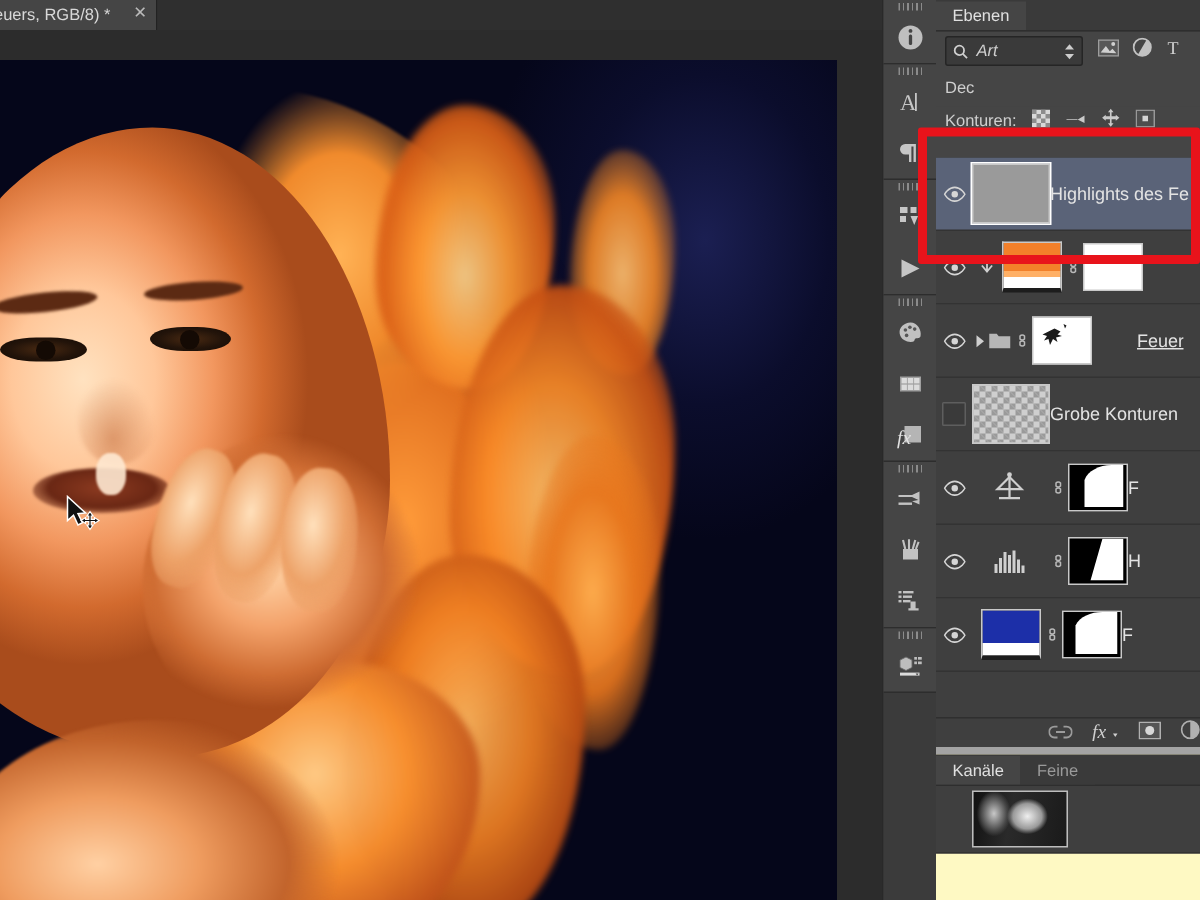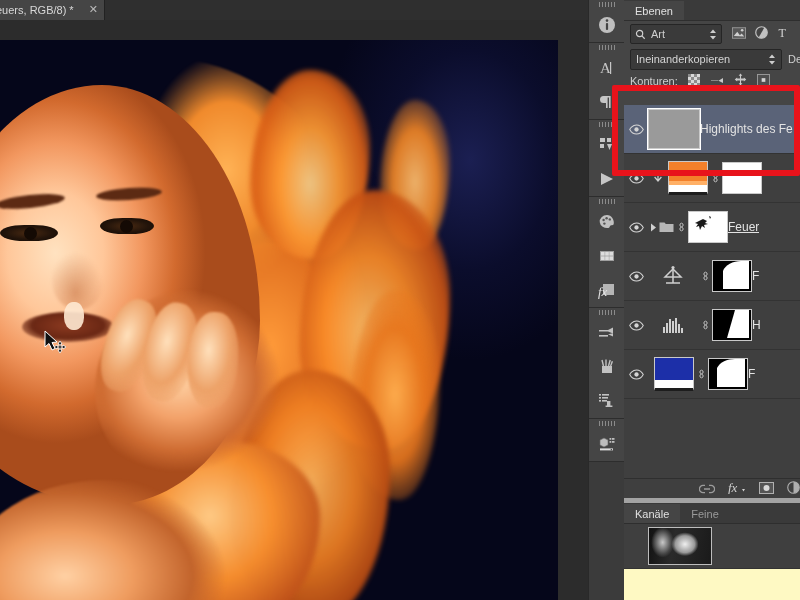--- a/index.html
+++ b/index.html
@@ -76,42 +76,42 @@
   .railbtn svg{display:block;}
   .railempty{background:#3b3b3b;}
 
   
   .panel{position:absolute;left:624px;top:0;width:176px;height:480px;background:#454545;}
   .paneltabs{height:20px;background:#3a3a3a;display:flex;align-items:flex-end;border-bottom:1px solid #2e2e2e;}
   .ptab{height:19px;padding:0 11px;display:flex;align-items:center;font-size:11px;color:#9a9a9a;background:#3a3a3a;}
   .ptab.active{background:#454545;color:#e0e0e0;}
   .panelrow{display:flex;align-items:center;height:26px;padding:0 6px;gap:6px;}
   .searchbox{flex:0 0 82px;height:18px;background:#3a3a3a;border:1px solid #252525;border-radius:2px;
-     display:flex;align-items:center;gap:5px;padding:0 4px;}
+     display:flex;align-items:center;gap:5px;padding:0 4px;font-style:italic;}
   .searchbox .txt{font-size:11px;color:#cfcfcf;}
   .stepper{margin-left:auto;display:flex;flex-direction:column;gap:1px;}
   .filtericons{display:flex;align-items:center;gap:9px;margin-left:4px;}
   .blendrow{display:flex;align-items:center;height:24px;padding:0 6px;gap:6px;}
   .blendsel{flex:0 0 140px;height:19px;background:#3a3a3a;border:1px solid #252525;border-radius:2px;
      display:flex;align-items:center;padding:0 5px;}
   .blendsel .txt{font-size:11px;color:#d5d5d5;}
   .opaclbl{font-size:11px;color:#cfcfcf;white-space:nowrap;}
   .lockrow{display:flex;align-items:center;height:20px;padding:0 6px;gap:10px;background:#454545;}
   .lockrow .lbl{font-size:11px;color:#cfcfcf;}
 
   .layerlist{position:absolute;left:0;top:105px;width:176px;height:373px;overflow:hidden;background:#3f3f3f;}
   .layer{position:relative;height:48px;display:flex;align-items:center;border-bottom:1px solid #333;background:#3f3f3f;}
   .layer.sel{background:#5a6378;}
   .eyecol{width:24px;display:flex;align-items:center;justify-content:center;flex:0 0 24px;}
   .eyebox{width:14px;height:14px;border:1px solid #5e5e5e;border-radius:1px;background:#3a3a3a;}
   .thumb{width:50px;height:38px;border:1px solid #c9c9c9;background:#888;flex:0 0 50px;}
   .thumb.sel-outline{outline:1px solid #fff;}
   .thumbsm{width:38px;height:30px;border:1px solid #c9c9c9;flex:0 0 38px;}
   .lname{font-size:12px;color:#e3e3e3;margin-left:0;white-space:nowrap;overflow:hidden;}
-  .lname.u{text-decoration:underline;}
+  .lname.u{text-decoration:underline;padding-left:30px;}
   .chk{background-image:
       linear-gradient(45deg,#9a9a9a 25%,transparent 25%,transparent 75%,#9a9a9a 75%),
       linear-gradient(45deg,#9a9a9a 25%,transparent 25%,transparent 75%,#9a9a9a 75%);
       background-color:#cfcfcf;background-size:8px 8px;background-position:0 0,4px 4px;}
   .mask{width:38px;height:30px;border:1px solid #c9c9c9;flex:0 0 38px;}
   .linkico{width:14px;flex:0 0 14px;display:flex;justify-content:center;}
 
   .panelfoot{position:absolute;left:0;top:478px;width:176px;height:20px;background:#3f3f3f;
      border-top:1px solid #2f2f2f;display:flex;align-items:center;justify-content:flex-end;gap:13px;padding-right:8px;}
 
@@ -344,29 +344,20 @@
         </span>
         <span>
           <svg width="13" height="13" viewBox="0 0 14 14">
               <text x="1.5" y="12" font-family="Liberation Serif, serif" font-size="13" fill="#d2d2d2">T</text>
             </svg>
         </span>
       </div>
     </div>
 
     <div class="blendrow">
-      <div class="blendsel">
-        <span class="txt">Ineinanderkopieren</span>
-        <span class="stepper" style="margin-left:auto">
-          <svg width="8" height="11" viewBox="0 0 8 11">
-              <path d="M4 0.5 L7 4 H1 Z" fill="#cdcdcd"></path>
-              <path d="M4 10.5 L7 7 H1 Z" fill="#cdcdcd"></path>
-            </svg>
-        </span>
-      </div>
       <span class="opaclbl">Dec</span>
     </div>
 
     <div class="lockrow">
       <span class="lbl">Konturen:</span>
       <span>
         <svg width="12" height="12" viewBox="0 0 12 12">
             <rect width="12" height="12" fill="#d8d8d8"></rect>
             <rect width="3" height="3" x="0" y="0" fill="#8c8c8c"></rect>
             <rect width="3" height="3" x="6" y="0" fill="#8c8c8c"></rect>
@@ -454,20 +445,27 @@
         </span>
         <span class="mask" style="background:#fff;position:relative;overflow:hidden">
           <svg width="36" height="28" viewBox="0 0 36 28">
               <path d="M14 7 l4 2 -2 2 3 1 -4 1 1 3 -3-2 -2 4 -1-4 -3 1 2-3 -3-1 4-2 Z" fill="#1a1a1a"></path>
               <path d="M20 4 l2 1 -1 2 Z" fill="#1a1a1a"></path>
             </svg>
         </span>
         <span class="lname u">Feuer</span>
       </div>
 
+      <div class="layer">
+        <span class="eyecol">
+          <span class="eyebox"></span>
+        </span>
+        <span class="thumb chk"></span>
+        <span class="lname">Grobe Konturen</span>
+      </div>
 
 
       <div class="layer">
         <span class="eyecol">
           <svg width="15" height="11" viewBox="0 0 16 11">
               <path d="M8 0.6 C3.4 0.6 0.8 5.5 0.8 5.5 S3.4 10.4 8 10.4 S15.2 5.5 15.2 5.5 S12.6 0.6 8 0.6 Z" fill="none" stroke="#d5d5d5" stroke-width="1.1"></path>
               <circle cx="8" cy="5.5" r="2.3" fill="#d5d5d5"></circle>
             </svg>
         </span>
         <span style="width:50px;display:flex;justify-content:center">

